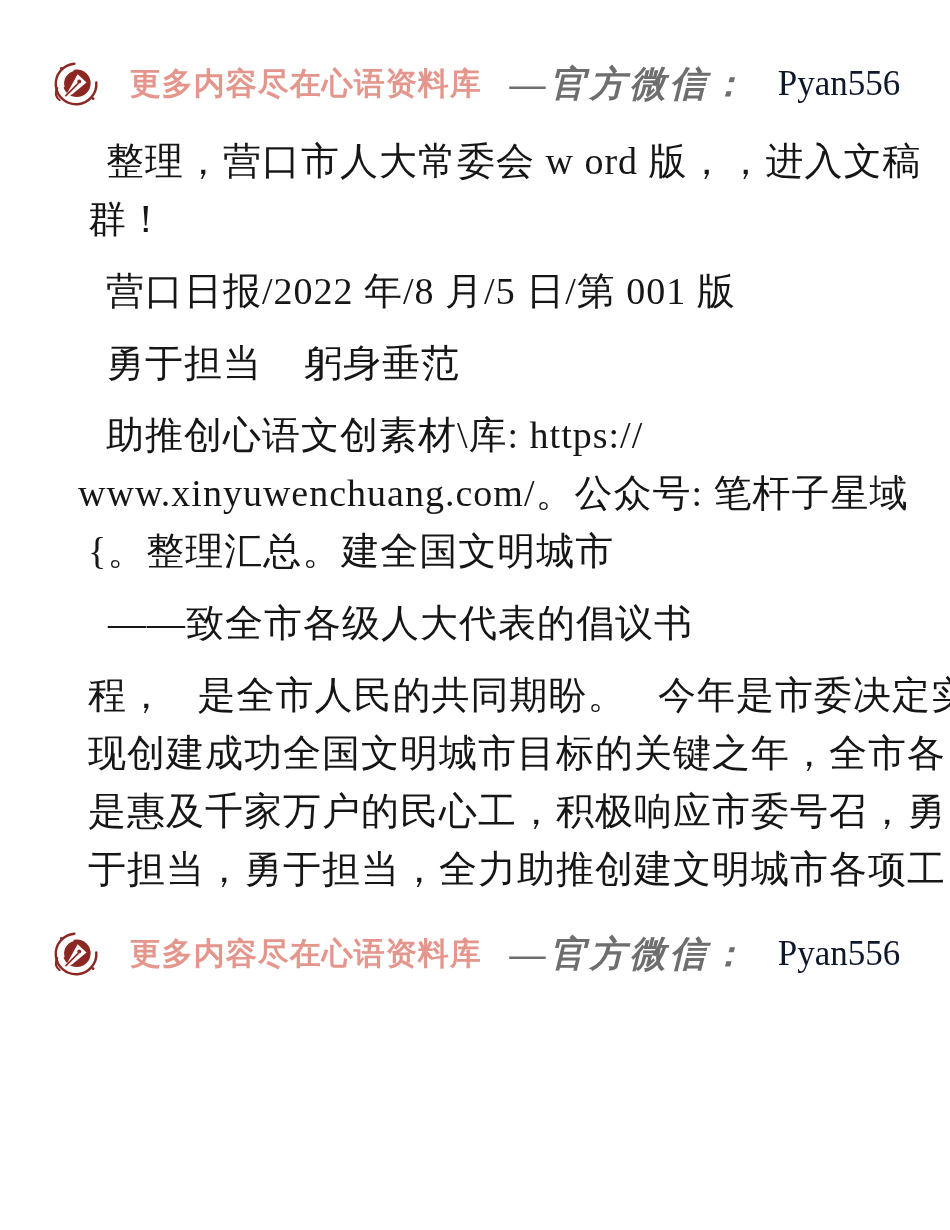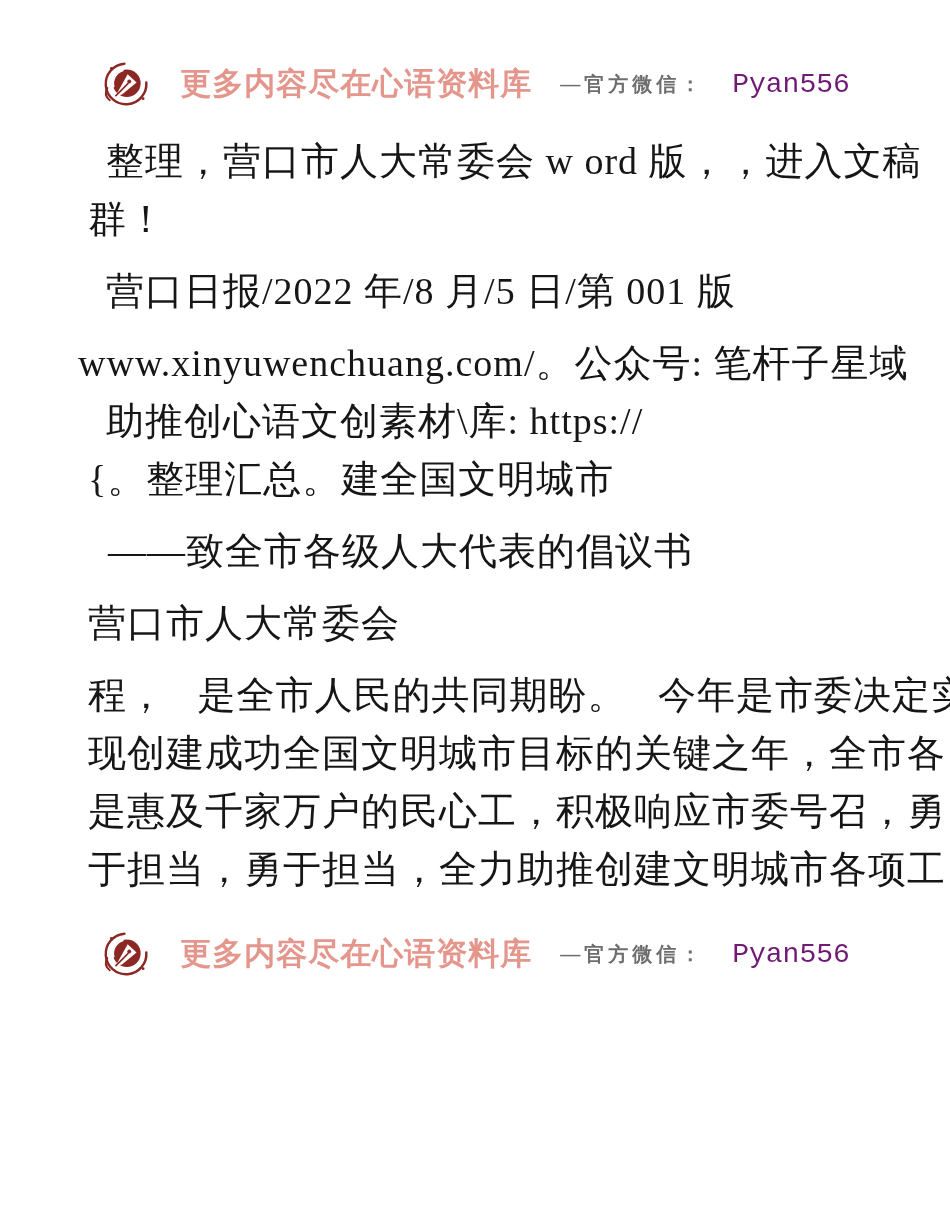--- a/index.html
+++ b/index.html
@@ -25,30 +25,31 @@
   .brand-bar.bottom { margin-top: 30px; }
   .logo-wrap { width: 52px; height: 52px; flex: 0 0 auto; }
   .brand-site {
     font-size: 31px;
     font-weight: bold;
     color: #e4968c;
     letter-spacing: 1px;
     white-space: pre;
   }
   .brand-wechat-label {
-    font-size: 20px;
+    font-size: 36px;
     font-weight: 600;
+    font-style: italic;
     color: #6e6e6e;
     letter-spacing: 4px;
     white-space: pre;
   }
   .brand-wechat-id {
-    font-size: 28px;
-    color: #701a75;
-    font-family: Liberation Mono, monospace;
+    font-size: 35px;
+    color: #0f172a;
+    font-family: Liberation Serif, serif;
     white-space: pre;
   }
 
   
   .content { padding: 22px 88px 0 88px; }
   .para { margin-bottom: 14px; }
   .line {
     font-size: 38px;
     line-height: 58px;
     white-space: pre;
@@ -86,34 +87,34 @@
 
     <div class="para">
       <div class="line indent">整理，营口市人大常委会 w ord 版，，进入文稿</div>
       <div class="line">群！</div>
     </div>
 
     <div class="para">
       <div class="line indent">营口日报/2022 年/8 月/5 日/第 001 版</div>
     </div>
 
+    <div class="para">
+      <div class="line indent">勇于担当    躬身垂范</div>
+    </div>
 
     <div class="para">
+      <div class="line indent">助推创心语文创素材\库: https://</div>
       <div class="line outdent">www.xinyuwenchuang.com/。公众号: 笔杆子星域</div>
-      <div class="line indent">助推创心语文创素材\库: https://</div>
       <div class="line">{。整理汇总。建全国文明城市</div>
     </div>
 
     <div class="para">
       <div class="line indent-lg">——致全市各级人大代表的倡议书</div>
     </div>
 
-    <div class="para">
-      <div class="line">营口市人大常委会</div>
-    </div>
 
     <div class="para">
       <div class="line">程，   是全市人民的共同期盼。   今年是市委决定实</div>
       <div class="line">现创建成功全国文明城市目标的关键之年，全市各</div>
       <div class="line">是惠及千家万户的民心工，积极响应市委号召，勇</div>
       <div class="line">于担当，勇于担当，全力助推创建文明城市各项工</div>
     </div>
 
   </div>
 

